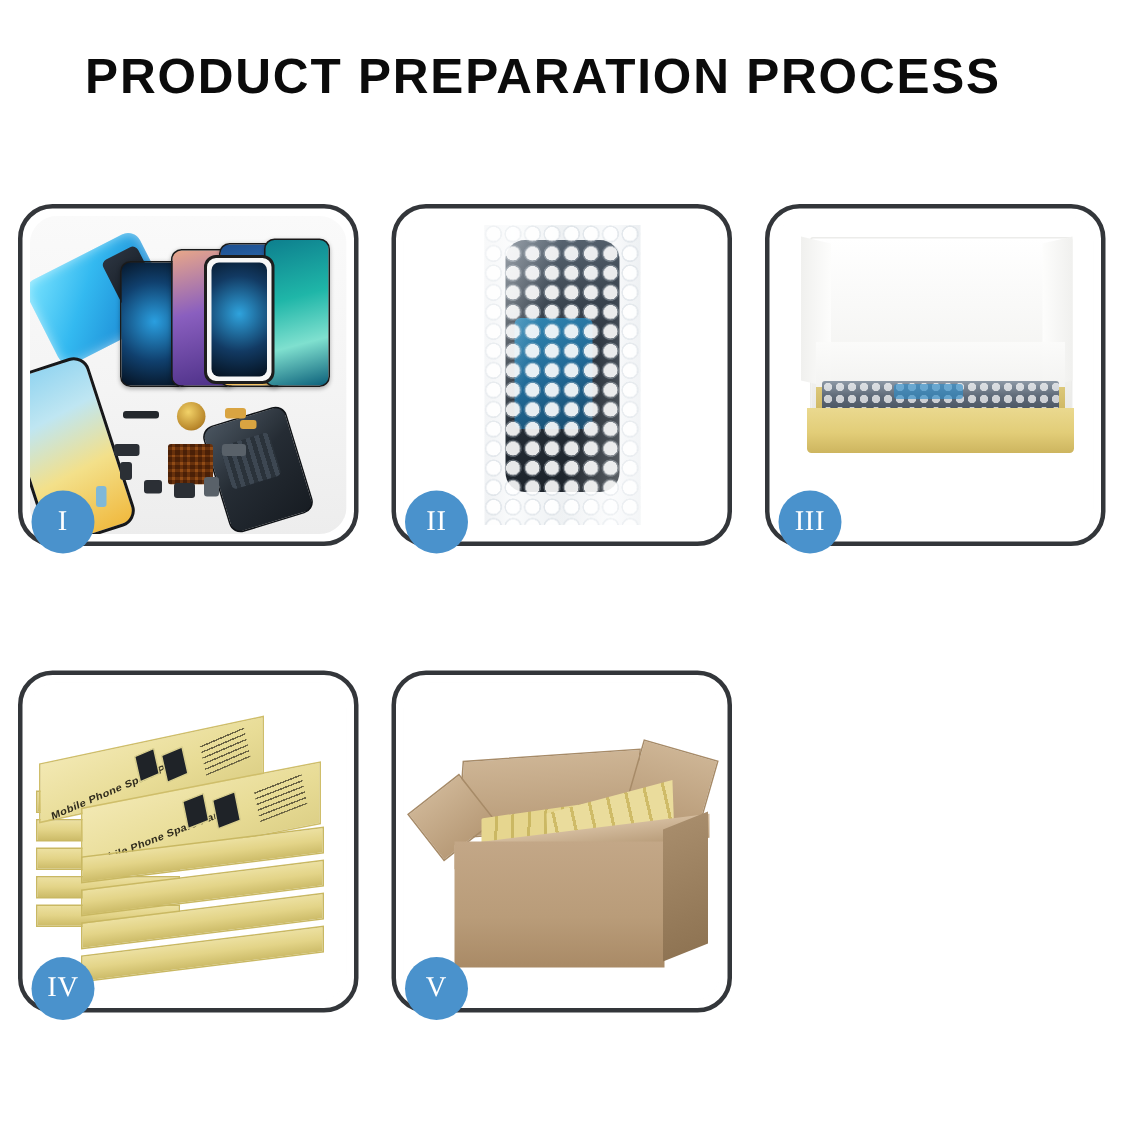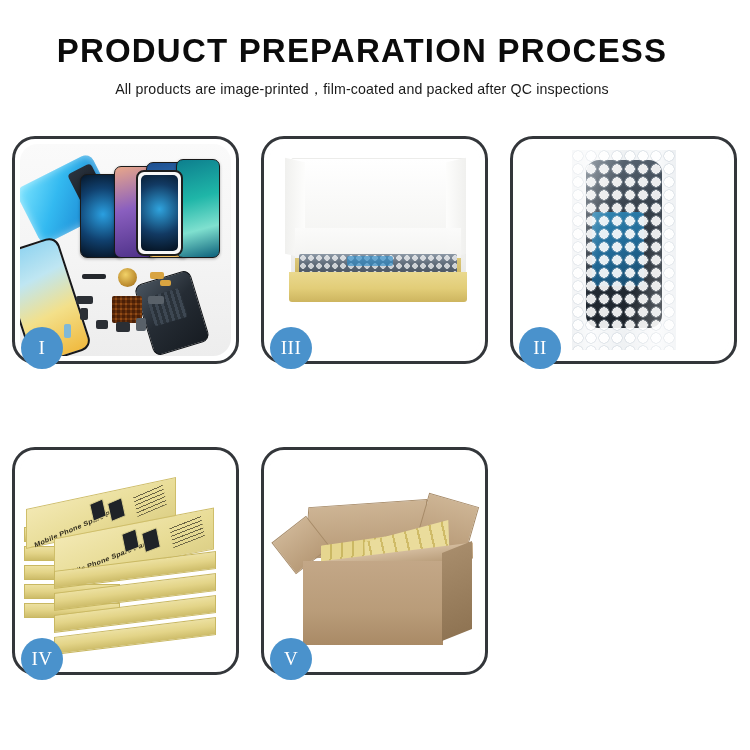--- a/index.html
+++ b/index.html
@@ -334,21 +334,20 @@
     background: rgba(130,106,74,.38);
   }
 </style>
 </head>
 <body>
 
 <div class="page">
 
   <div class="header">
     <div class="title">PRODUCT PREPARATION PROCESS</div>
-    <div class="subtitle">All products are image-printed，film-coated and packed after QC inspections</div>
   </div>
 
   <div class="grid">
 
     <div class="panel">
       <div class="panel-inner">
         <div class="stage p1">
           <div class="scr-assembly"></div>
           <div class="fan">
             <div class="ph ph-a"></div>
@@ -371,44 +370,44 @@
           <div class="chip chip-dim" style="left:116px;top:174px;width:10px;height:13px;"></div>
           <div class="chip chip-dim" style="left:128px;top:152px;width:16px;height:8px;"></div>
           <div class="chip" style="left:44px;top:180px;width:7px;height:14px;background:#7fb8d8;"></div>
         </div>
       </div>
       <div class="badge">I</div>
     </div>
 
     <div class="panel">
       <div class="panel-inner">
+        <div class="stage p2">
+          <div class="wrap-sheet"></div>
+          <div class="phone-in"></div>
+          <div class="bubbles"></div>
+          <div class="bub-gloss"></div>
+        </div>
+      </div>
+      <div class="badge">II</div>
+    </div>
+
+    <div class="panel">
+      <div class="panel-inner">
         <div class="stage p3">
           <div class="lid-back"></div>
           <div class="lid-flap-l"></div>
           <div class="lid-flap-r"></div>
           <div class="foam"></div>
           <div class="tray-inner"></div>
           <div class="tray-prod"></div>
           <div class="tray-prod-blue"></div>
           <div class="tray-front"></div>
         </div>
       </div>
       <div class="badge">III</div>
-    </div>
-
-    <div class="panel">
-      <div class="panel-inner">
-        <div class="stage p2">
-          <div class="wrap-sheet"></div>
-          <div class="phone-in"></div>
-          <div class="bubbles"></div>
-          <div class="bub-gloss"></div>
-        </div>
-      </div>
-      <div class="badge">II</div>
     </div>
 
     <div class="panel">
       <div class="panel-inner">
         <div class="stage p4">
           <div class="stack">
 
             <div class="kbox" style="left:0px;  top:58px;  width:96px; height:15px;"></div>
             <div class="kbox" style="left:0px;  top:77px;  width:96px; height:15px;"></div>
             <div class="kbox" style="left:0px;  top:96px;  width:96px; height:15px;"></div>

